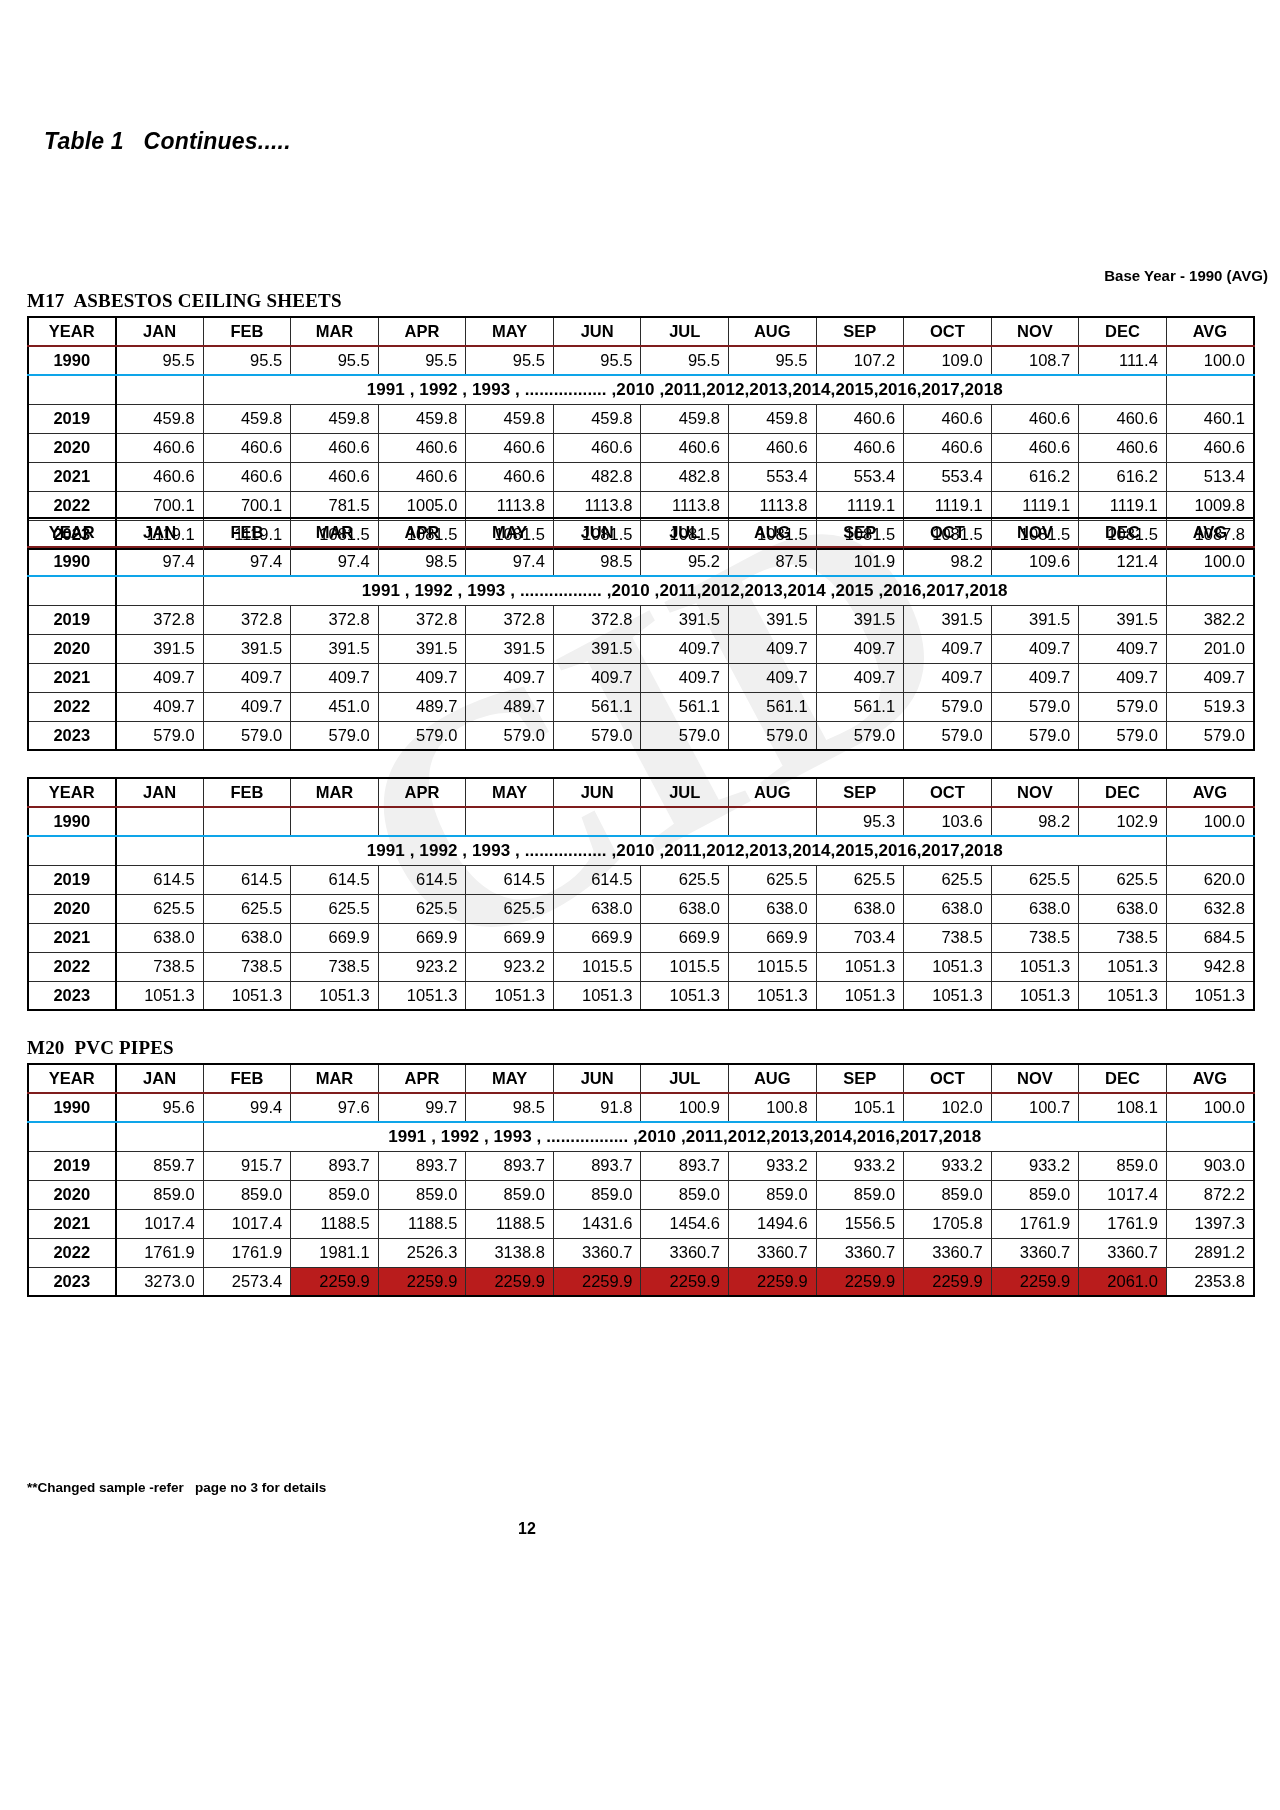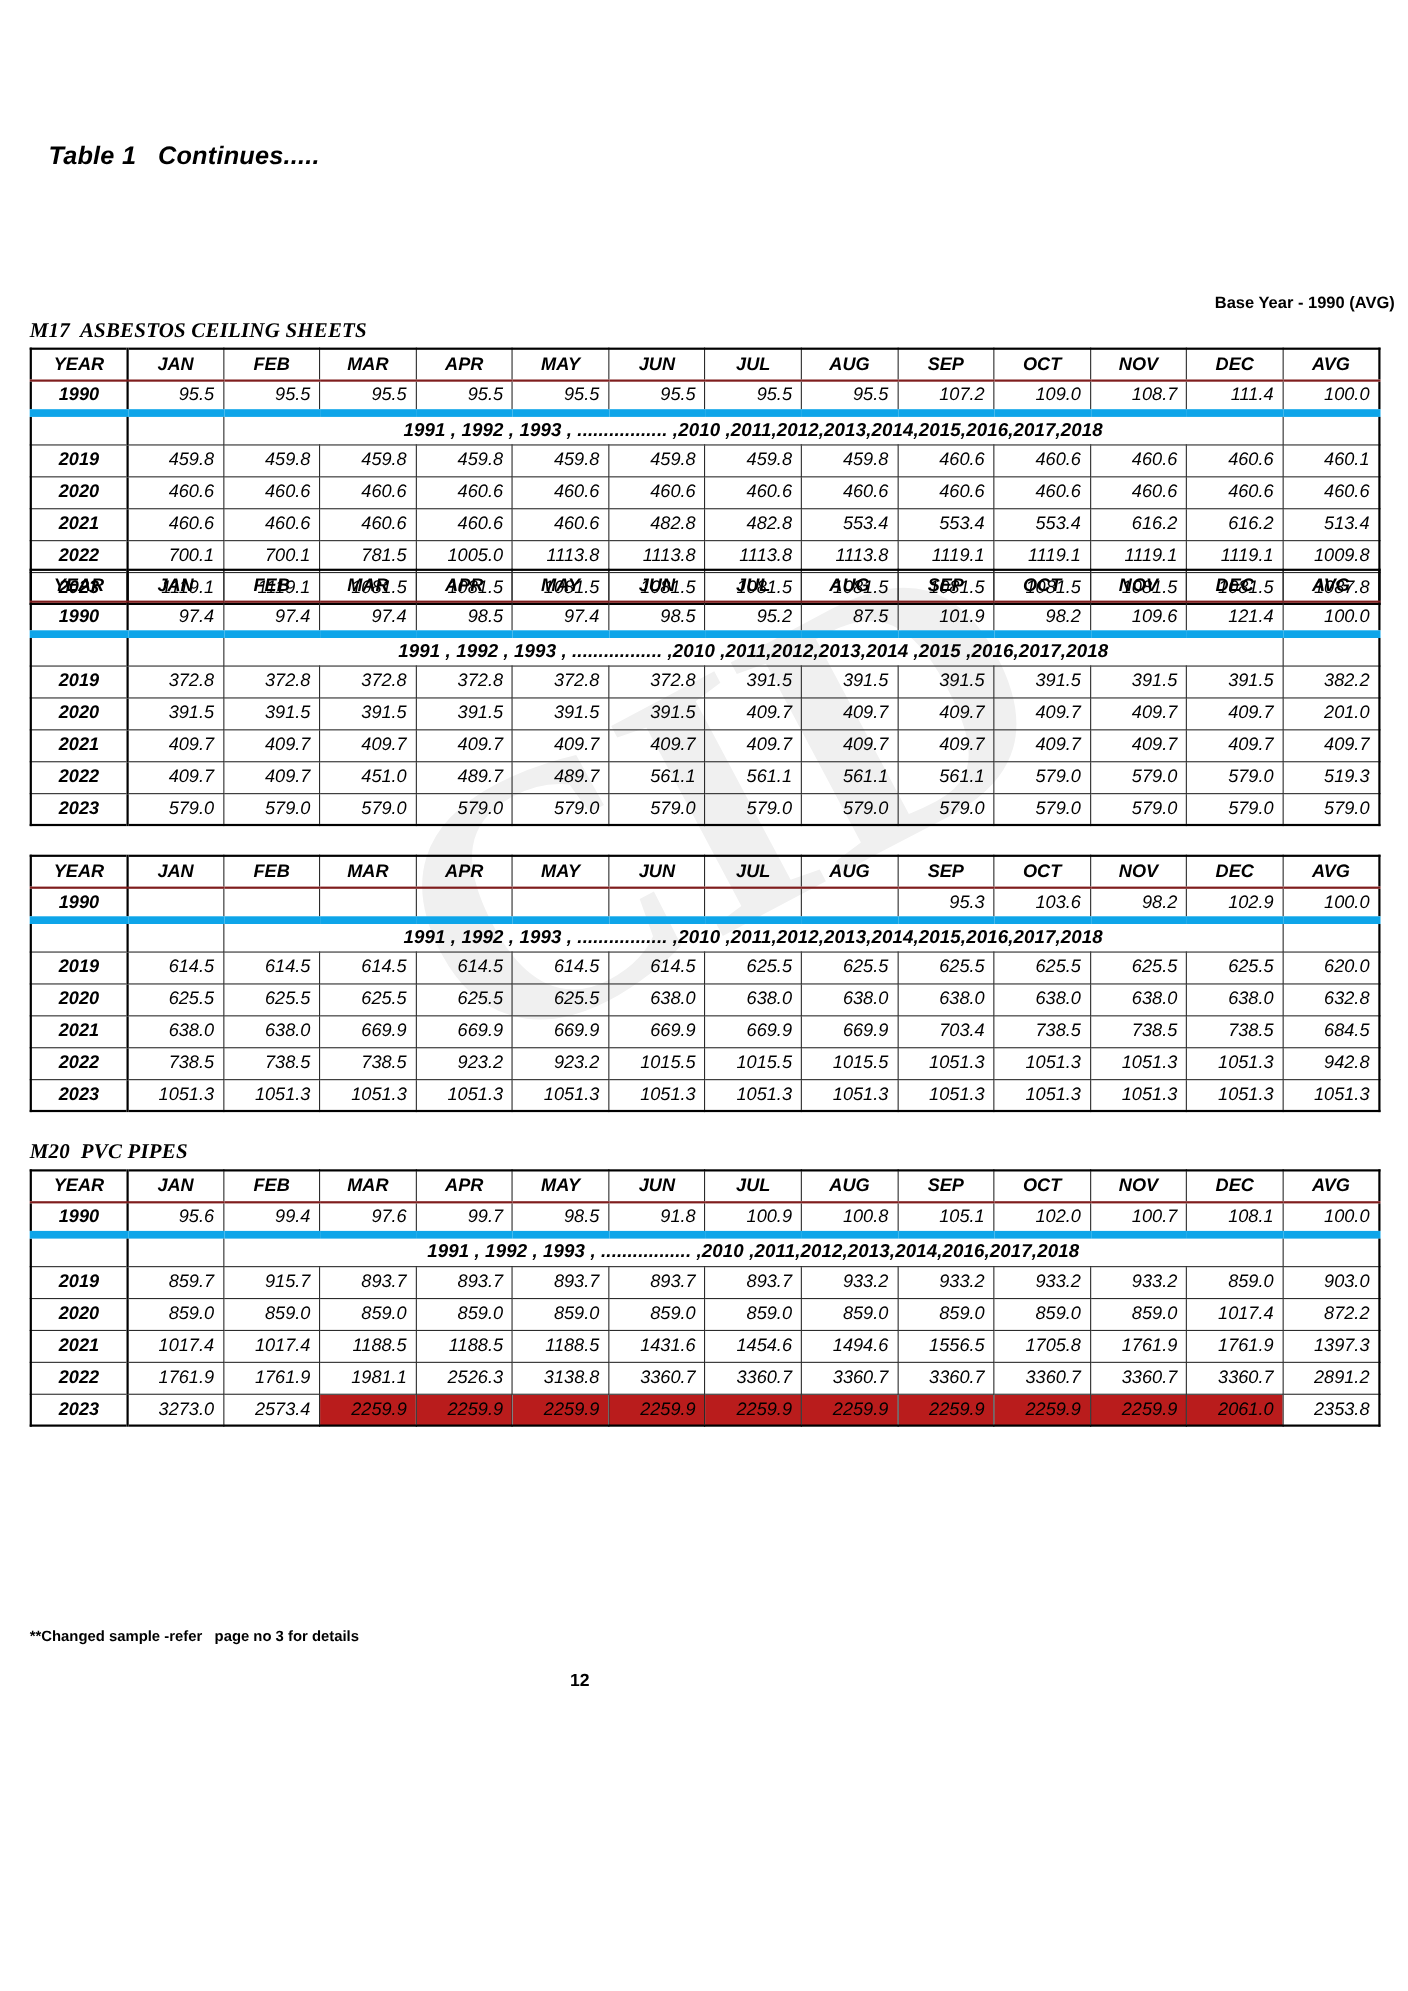--- a/index.html
+++ b/index.html
@@ -55,21 +55,20 @@
     font-weight: bold;
     font-size: 15px;
     white-space: pre;
     margin-left: 32px;
   }
 
   .section {
     position: absolute;
     left: 27px;
     width: 1196px;
-    font-style: italic;
   }
 
   .section-title {
     font-family: "Liberation Serif", serif;
     font-weight: bold;
     font-size: 19px;
     white-space: pre;
     margin: 0 0 4px 0;
     letter-spacing: 0.2px;
   }
@@ -118,21 +117,21 @@
   table.data {
     border: 2px solid #000;
   }
   table.data tr.hdr th {
     border-bottom: 2px solid #7f1d1d;
   }
   table.data td.year, table.data th.year {
     border-right: 2px solid #000;
   }
   table.data tr.r1990 td {
-    border-bottom: 7px solid #0ea5e9;
+    border-bottom: 2px solid #0ea5e9;
   }
 
   
   col.c-year { width: 80px; }
   col.c-mon  { width: 80px; }
   col.c-avg  { width: 80px; }
 
   .footnote {
     position: absolute;
     left: 27px;

